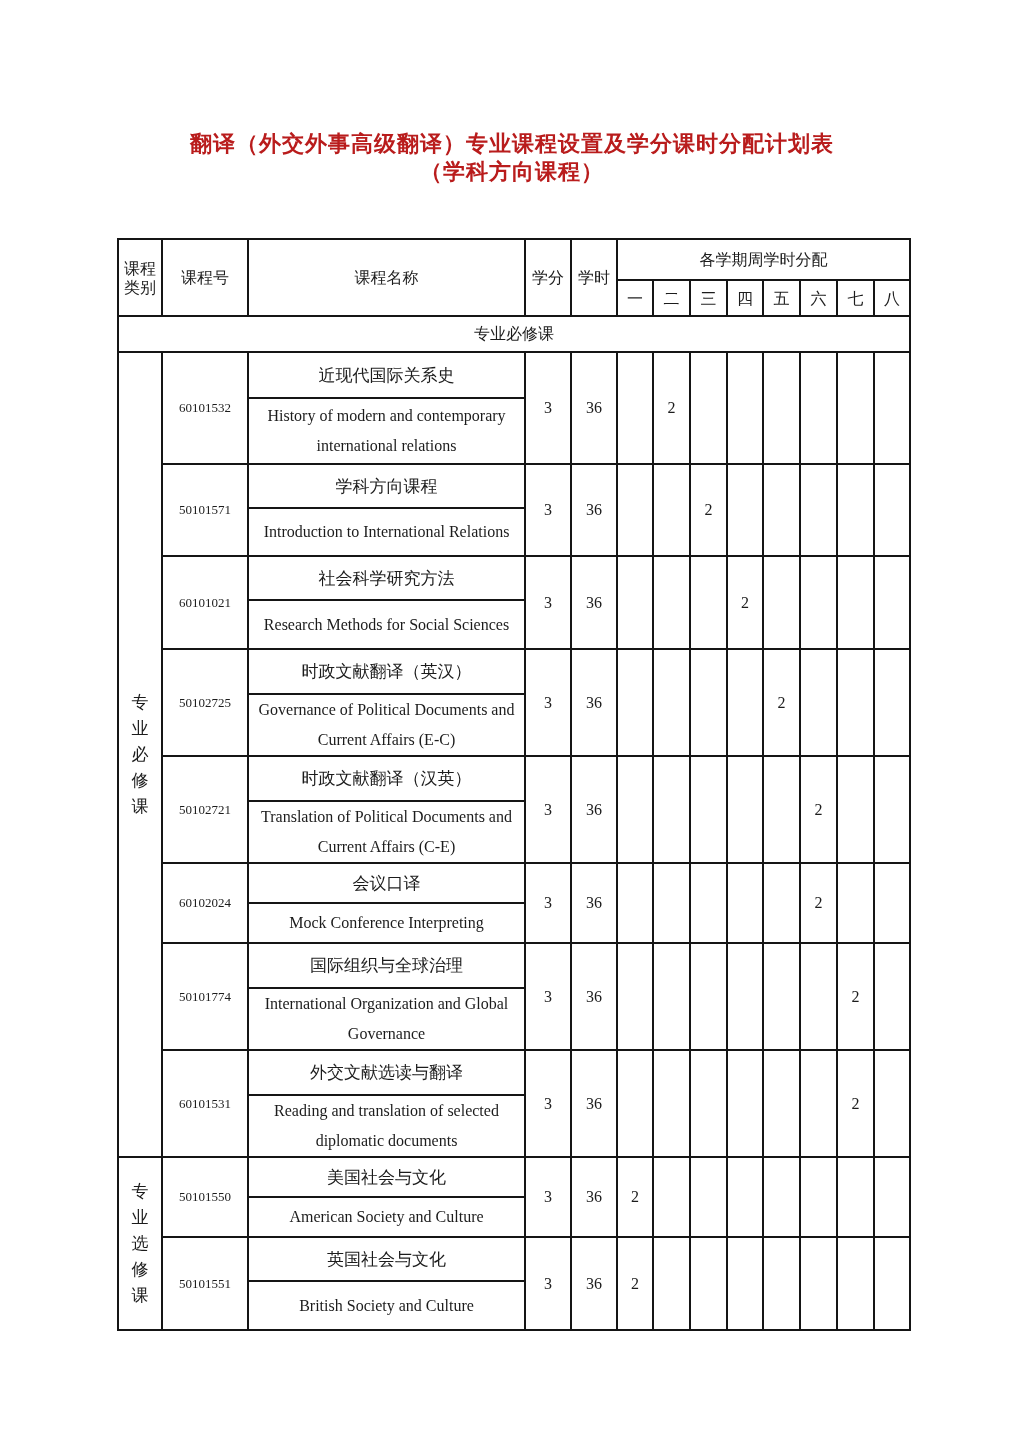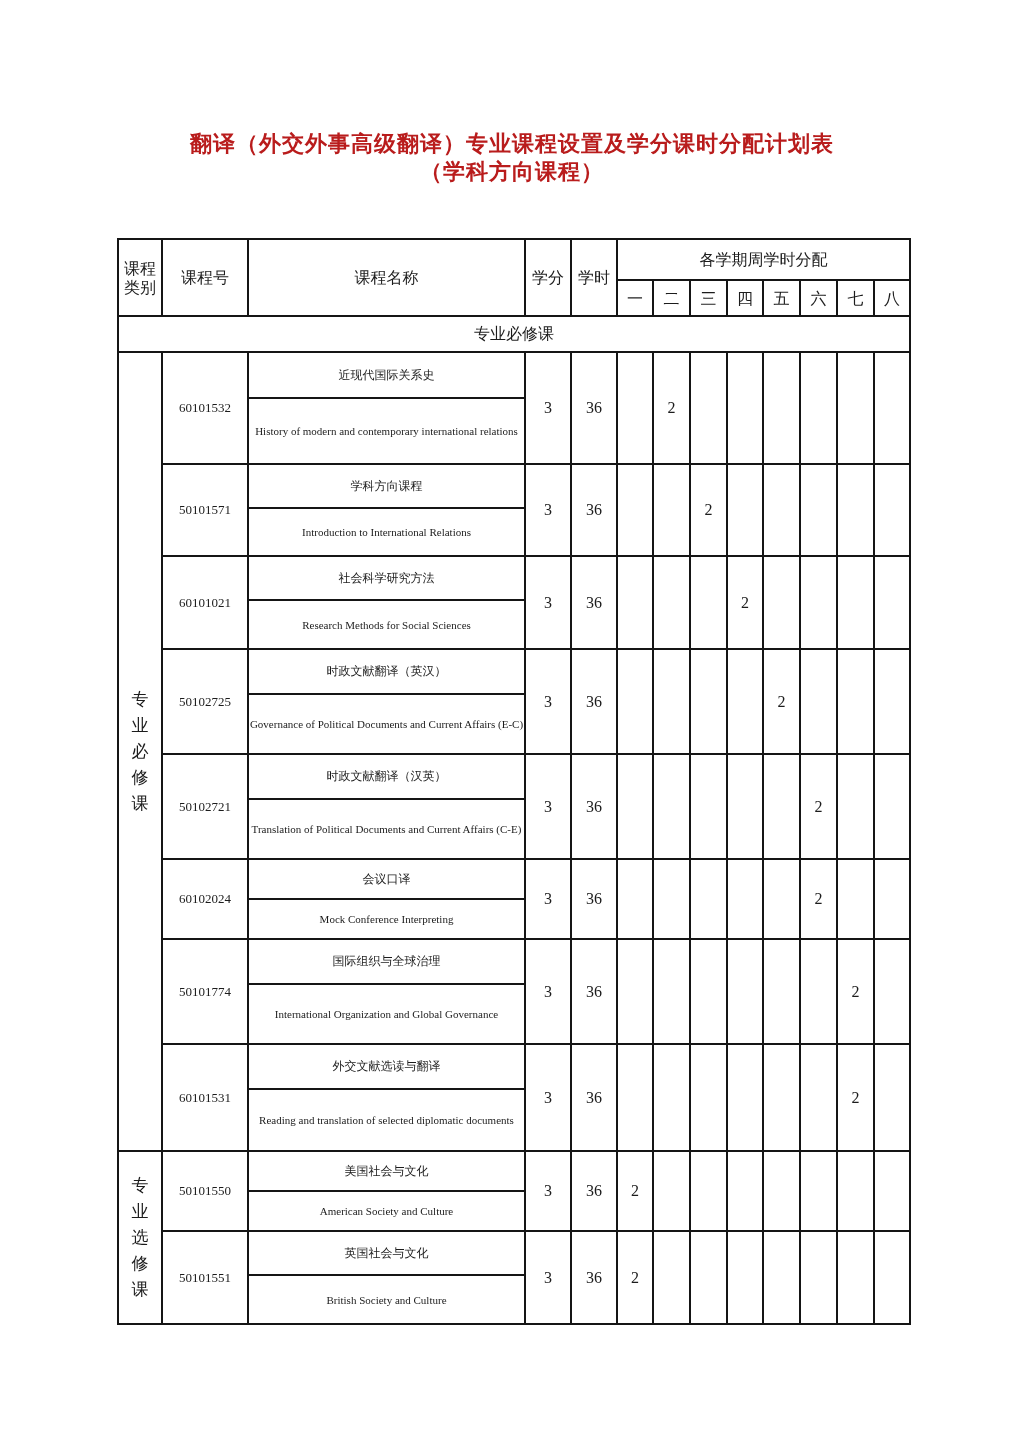--- a/index.html
+++ b/index.html
@@ -47,27 +47,27 @@
   td.cat {
     font-size: 17px;
     line-height: 26px;
     padding: 2px 0;
   }
   td.num { font-size: 13px; }
   td.zh {
     text-align: left;
     vertical-align: bottom;
     padding: 2px 8px 6px 8px;
-    font-size: 12px;
+    font-size: 17px;
   }
   td.en {
     text-align: left;
     vertical-align: middle;
     padding: 2px 8px 4px 8px;
-    font-size: 11px;
+    font-size: 16px;
     line-height: 30px;
   }
   td.val, td.sem { font-size: 16px; }
   td.banner { font-size: 16px; }
   tr.banner-row { height: 36px; }
 </style>
 </head>
 <body>
 
 <div class="page">

